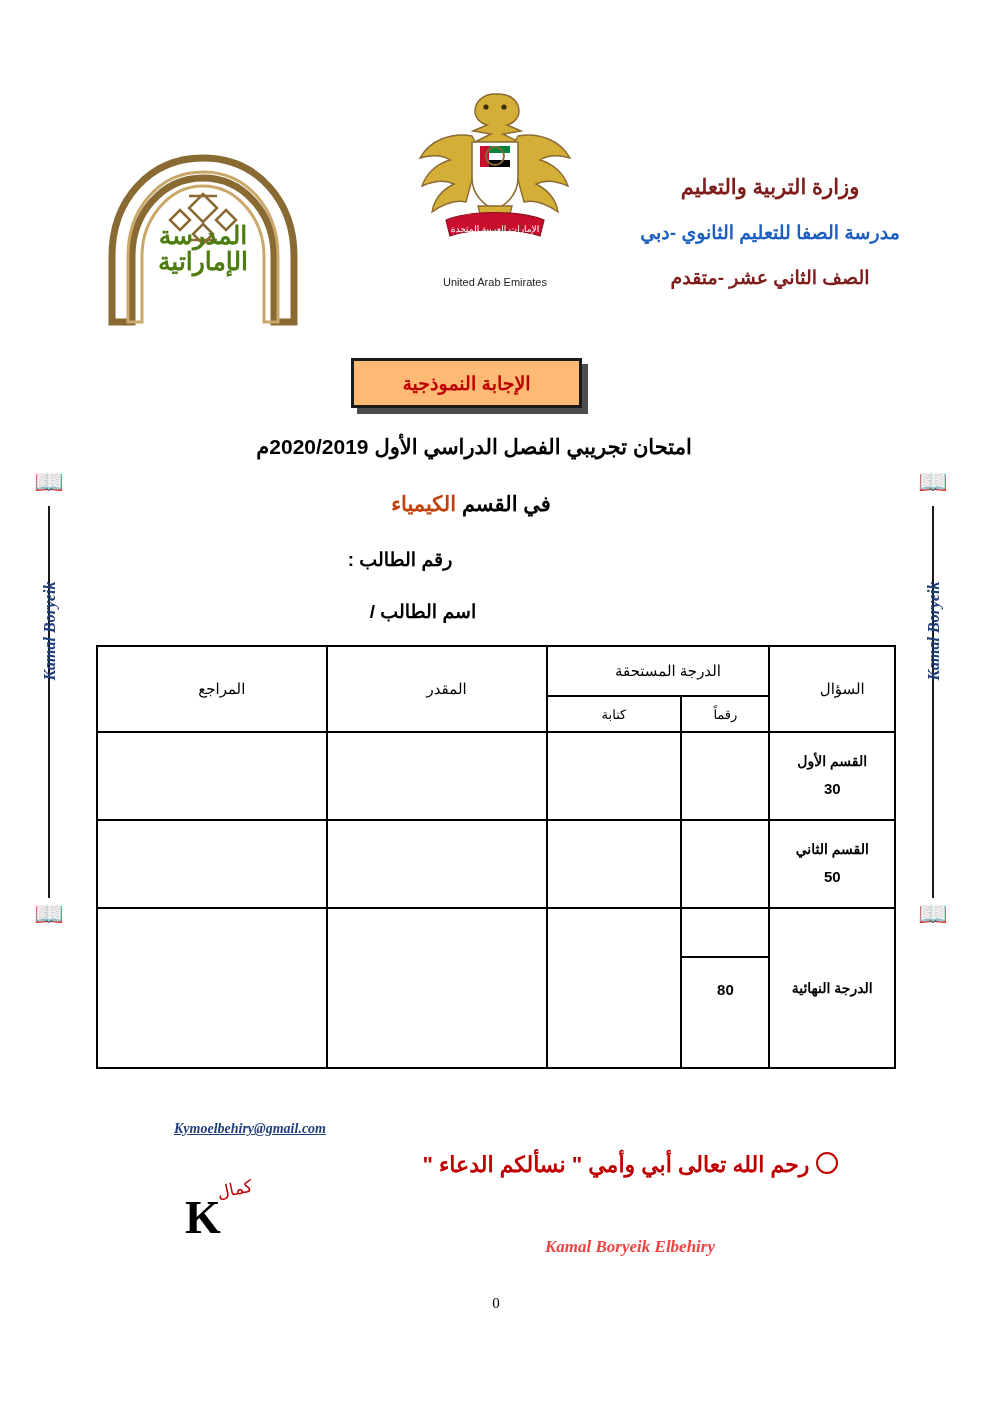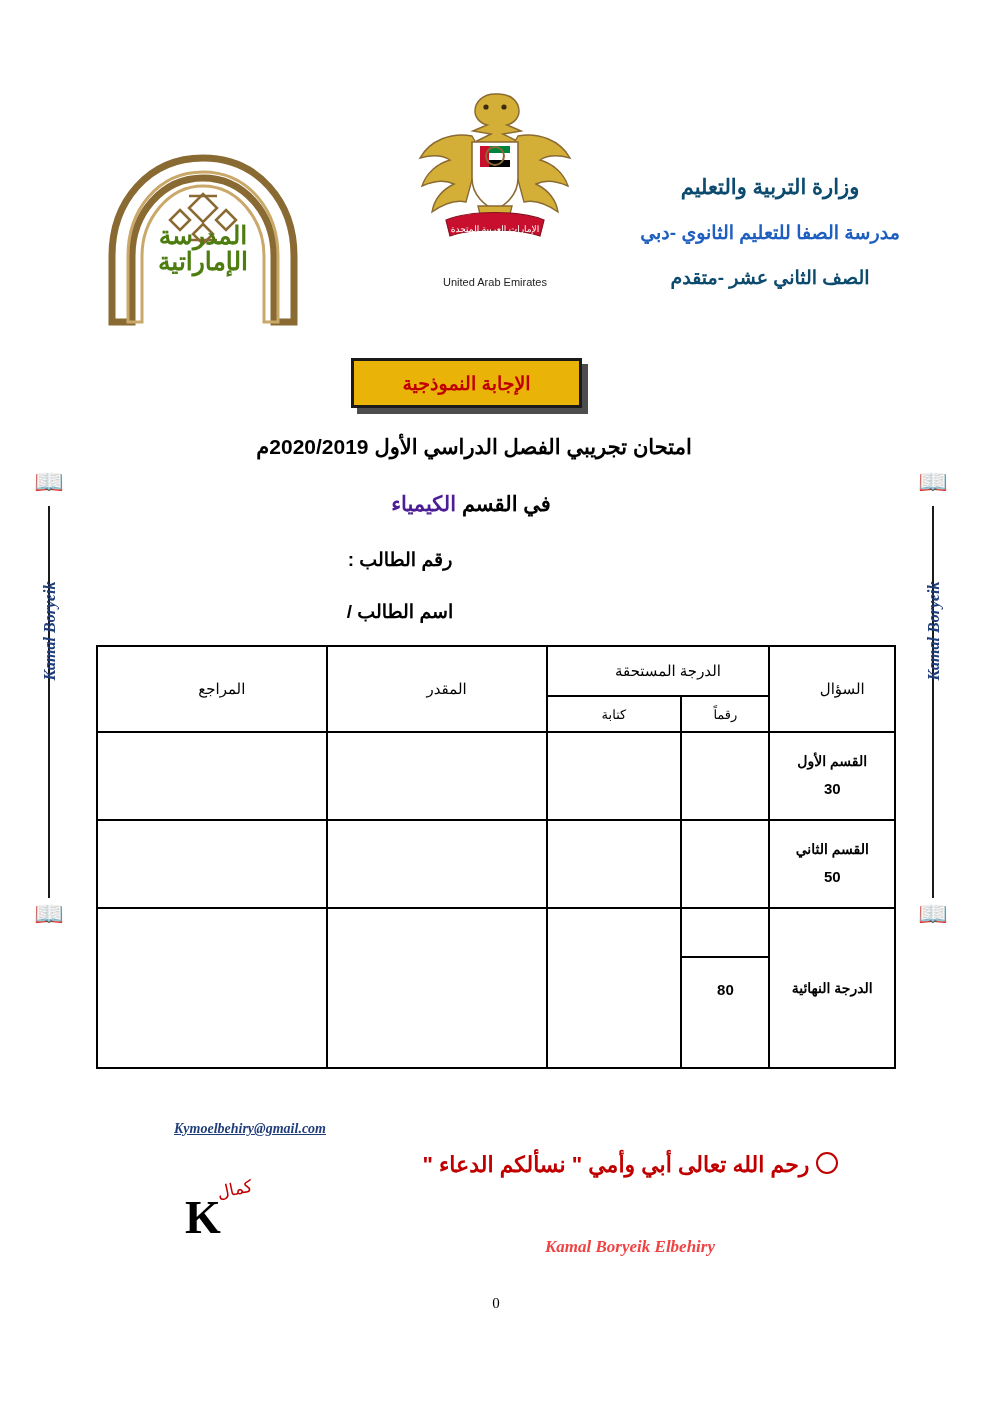--- a/index.html
+++ b/index.html
@@ -77,35 +77,35 @@
     left: 600px;
     top: 95px;
     width: 340px;
     text-align: center;
     direction: rtl;
   }
   .ministry-line {
     font-family: "Liberation Sans", sans-serif;
     font-weight: bold;
     font-size: 21px;
-    color: #0c4a6e;
+    color: #7f1d1d;
     margin-bottom: 22px;
   }
   .ministry-line.blue { color: #1f5fbf; font-size: 19px; }
   .ministry-line.grade { font-size: 19px; }
 
   
   .model-answer-wrap {
     position: absolute;
     top: 358px;
     left: 351px;
     width: 225px;
     height: 44px;
     border: 3px solid #1a1a1a;
-    background: #eab308;
+    background: #fdba74;
     box-shadow: 6px 6px 0 #4d4d4d;
     display: flex;
     align-items: center;
     justify-content: center;
   }
   .model-answer-text {
     font-family: "Liberation Sans", sans-serif;
     font-weight: bold;
     font-size: 19px;
     color: #c00000;
@@ -128,21 +128,21 @@
     position: absolute;
     top: 492px;
     left: 0;
     width: 930px;
     text-align: center;
     font-family: "Liberation Sans", sans-serif;
     font-weight: bold;
     font-size: 21px;
     direction: rtl;
   }
-  .exam-subject .red { color: #4c1d95; margin-left: 12px; }
+  .exam-subject .red { color: #c2410c; margin-left: 12px; }
 
   .student-no {
     position: absolute;
     top: 548px;
     left: 0;
     width: 800px;
     text-align: center;
     font-family: "Liberation Sans", sans-serif;
     font-weight: bold;
     font-size: 19px;
@@ -151,20 +151,21 @@
   .student-name {
     position: absolute;
     top: 600px;
     left: 0;
     width: 800px;
     text-align: center;
     font-family: "Liberation Sans", sans-serif;
     font-weight: bold;
     font-size: 19px;
     direction: rtl;
+    padding-left: 23px;
   }
 
   
   .side-deco {
     position: absolute;
     top: 470px;
     width: 46px;
     height: 470px;
   }
   .side-deco.left  { left: 28px; }

